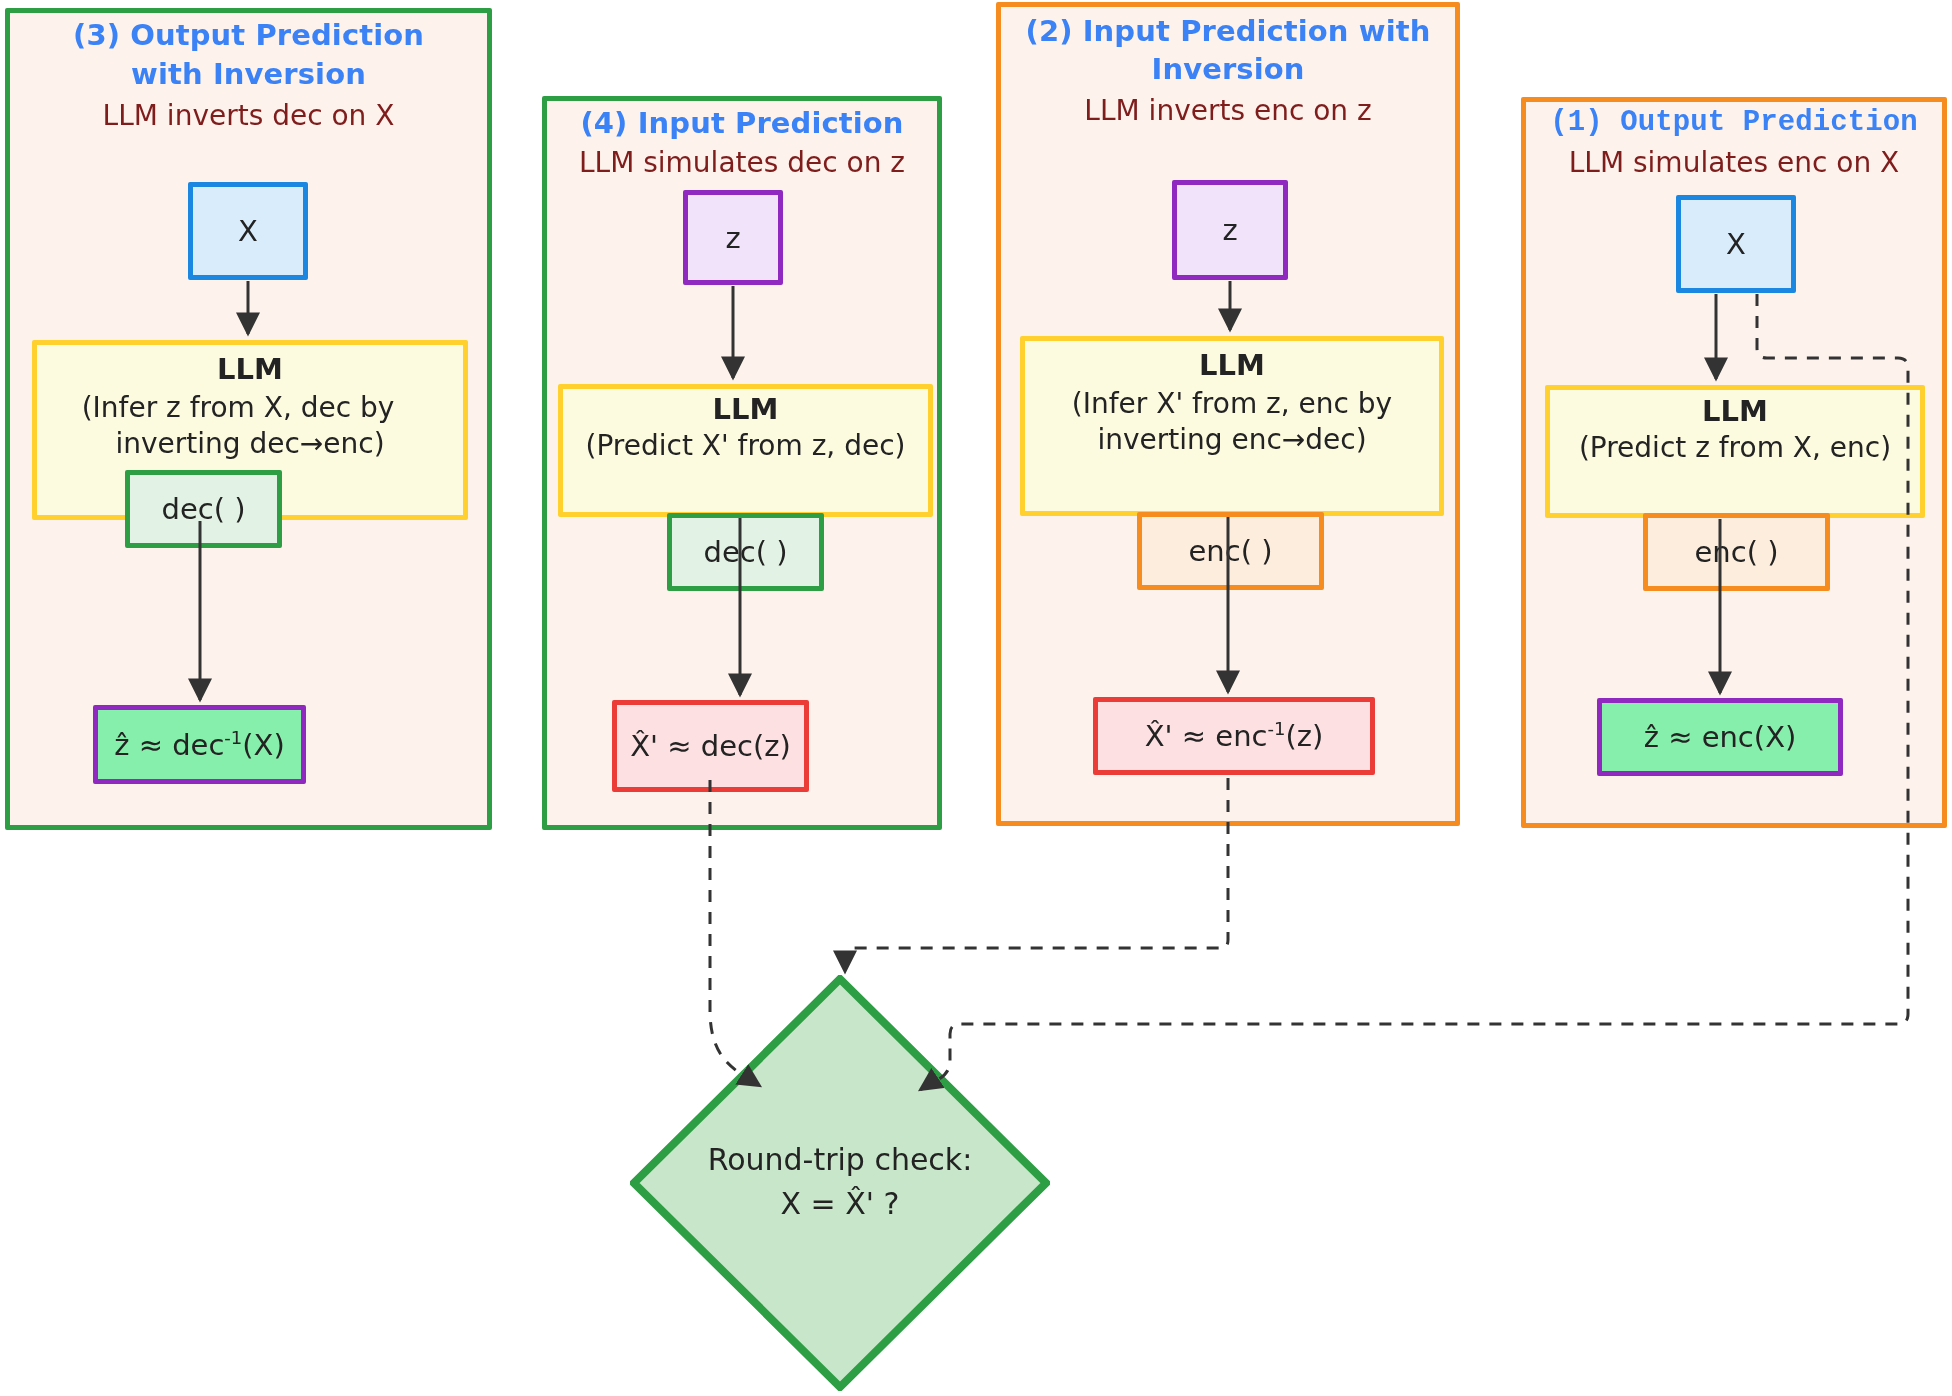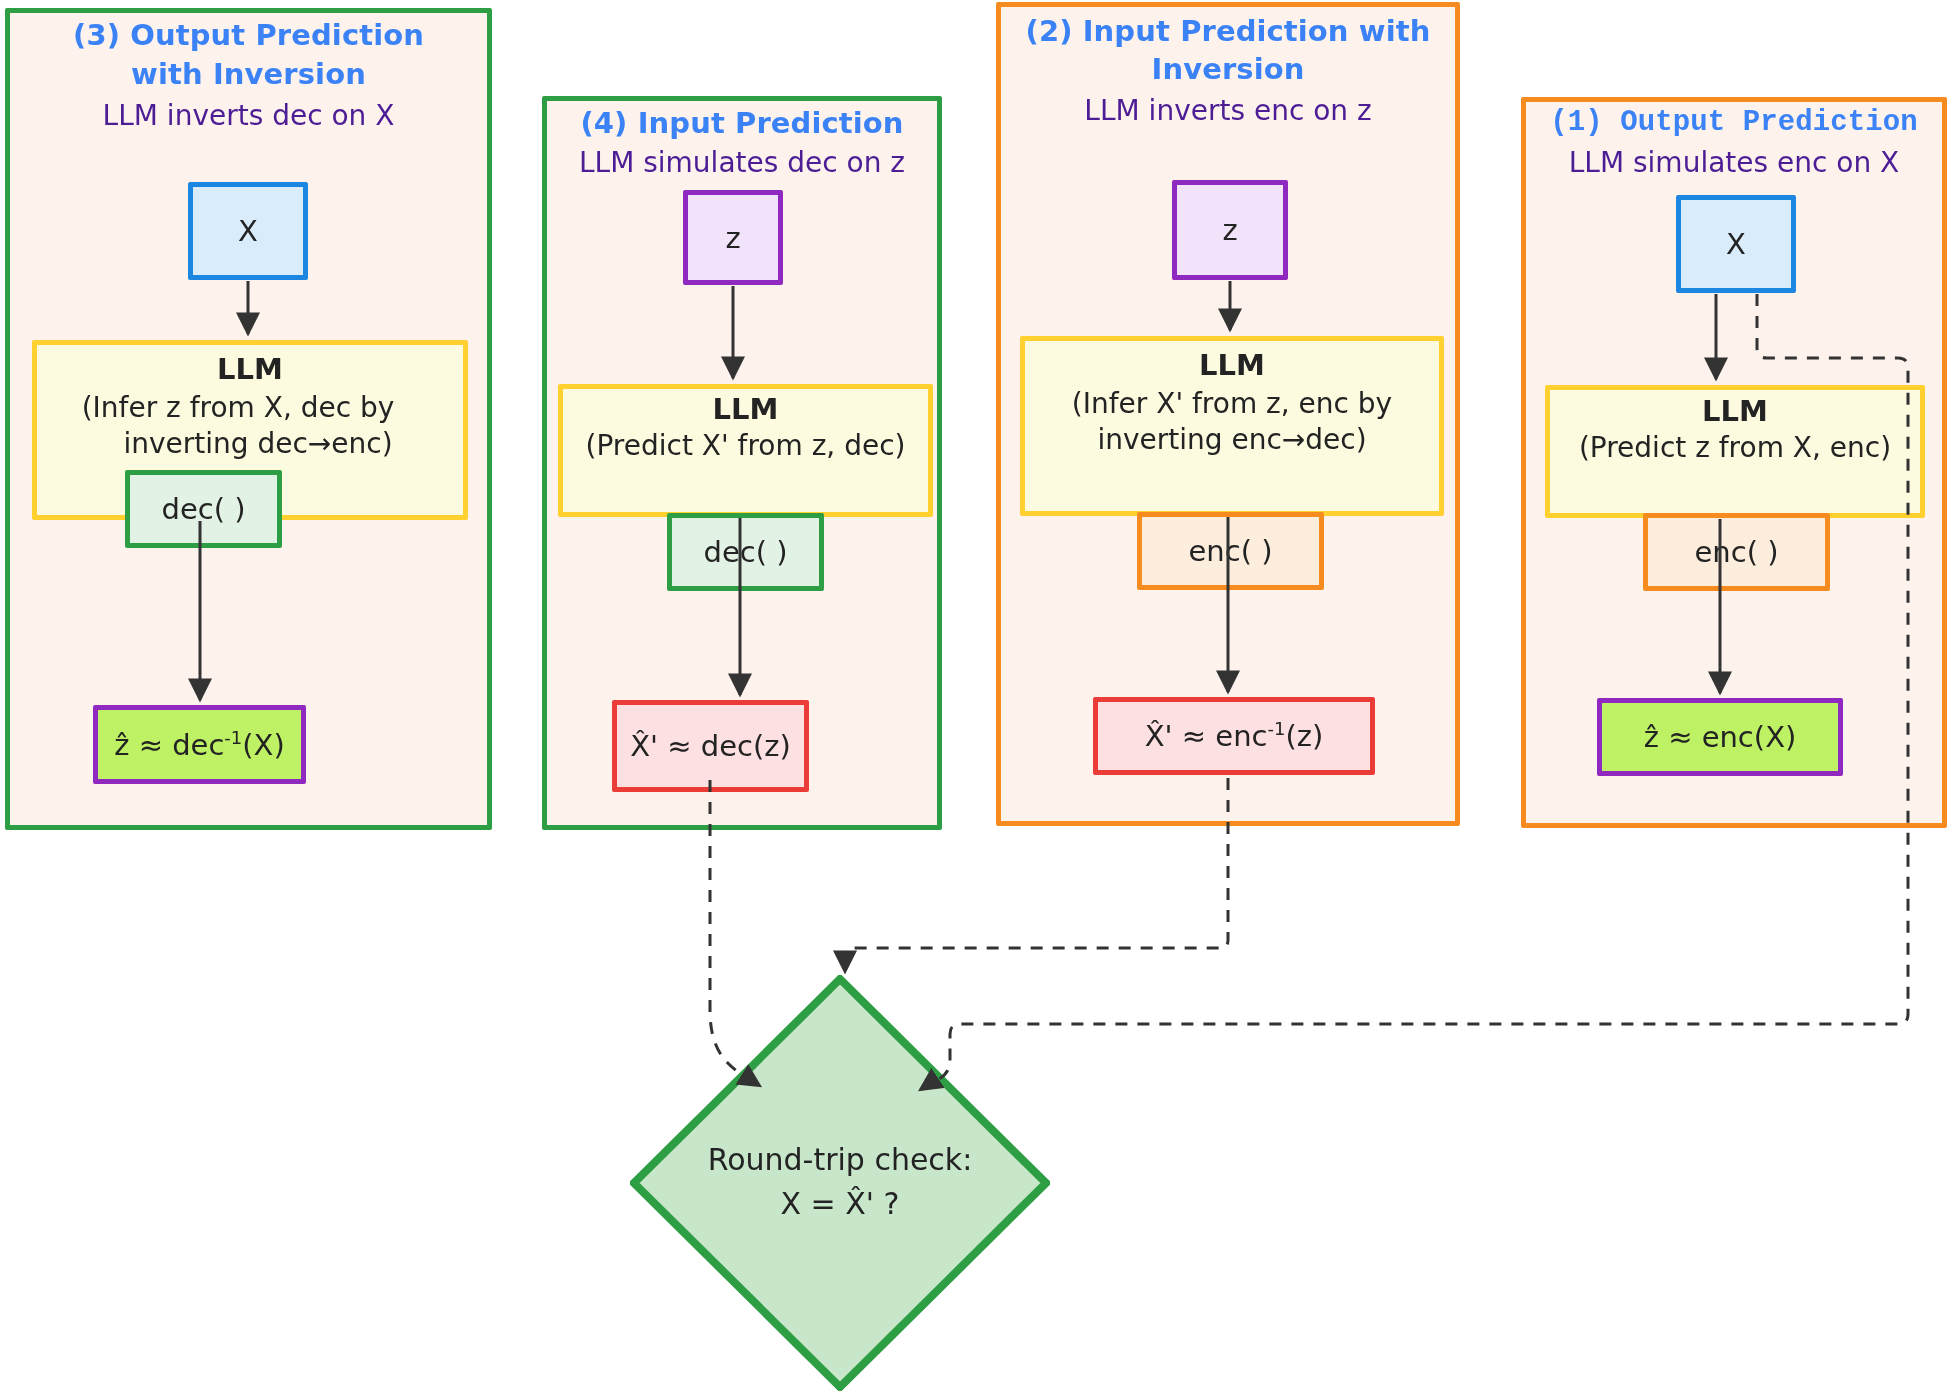--- a/index.html
+++ b/index.html
@@ -39,21 +39,21 @@
     line-height:38px;
     letter-spacing:.1px;
     color:#3b82f6;
   }
   .panel-sub{
     position:absolute;
     left:0;right:0;
     text-align:center;
     font-size:28px;
     line-height:36px;
-    color:#4c1d95;
+    color:#7f1d1d;
   }
   .node{
     position:absolute;
     box-sizing:border-box;
     display:flex;
     align-items:center;
     justify-content:center;
     text-align:center;
     font-size:29px;
     color:#232323;
@@ -61,21 +61,21 @@
   }
   .node-x{
     background:#d9ecfb;
     border:5px solid #1b87e0;
   }
   .node-z{
     background:#f0e3fa;
     border:5px solid #9029c0;
   }
   .node-zout{
-    background:#bef264;
+    background:#86efac;
     border:5px solid #9029c0;
     text-align:right;
   }
   .node-xout{
     background:#fce0e2;
     border:5px solid #ec3c37;
   }
   .llm-box{
     position:absolute;
     box-sizing:border-box;
@@ -141,21 +141,21 @@
   </div>
   <div class="panel-title" style="left:5px;width:487px;top:16px;">(3) Output Prediction</div>
   <div class="panel-title" style="left:5px;width:487px;top:55px;">with Inversion</div>
   <div class="panel-sub" style="left:5px;width:487px;top:98px;">LLM inverts dec on X</div>
 
   <div class="node node-x" style="left:188px;top:182px;width:120px;height:98px;">X</div>
 
   <div class="llm-box" style="left:32px;top:340px;width:436px;height:180px;"></div>
   <div class="llm-title" style="left:32px;width:436px;top:352px;">LLM</div>
   <div class="llm-sub" style="left:20px;width:436px;top:390px;">(Infer z from X, dec by</div>
-  <div class="llm-sub" style="left:32px;width:436px;top:426px;margin-left:8px;">inverting dec→enc)</div>
+  <div class="llm-sub" style="left:32px;width:436px;top:426px;">inverting dec→enc)</div>
   <div class="fn-box fn-dec" style="left:125px;top:470px;width:157px;height:78px;">dec( )</div>
 
   <div class="node node-zout" style="left:93px;top:705px;width:213px;height:79px;">
     <span><span>ẑ ≈ dec</span><sup>-1</sup><span>(X)</span></span>
   </div>
 
   <div class="panel" style="left:542px;top:96px;width:400px;height:734px;">
   </div>
   <div class="panel-title" style="left:542px;width:400px;top:104px;">(4) Input Prediction</div>
   <div class="panel-sub" style="left:542px;width:400px;top:145px;">LLM simulates dec on z</div>

